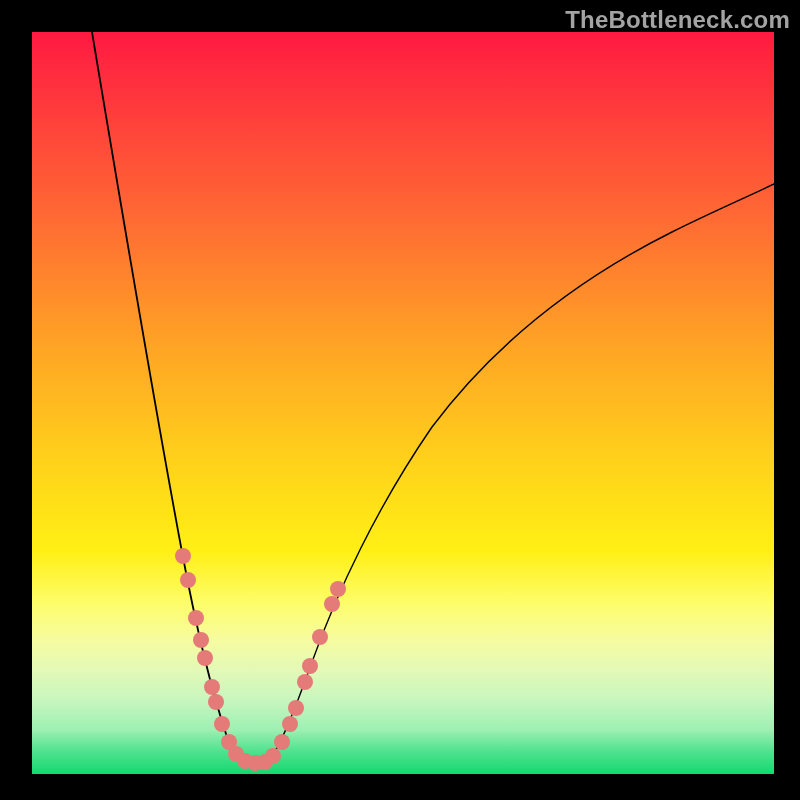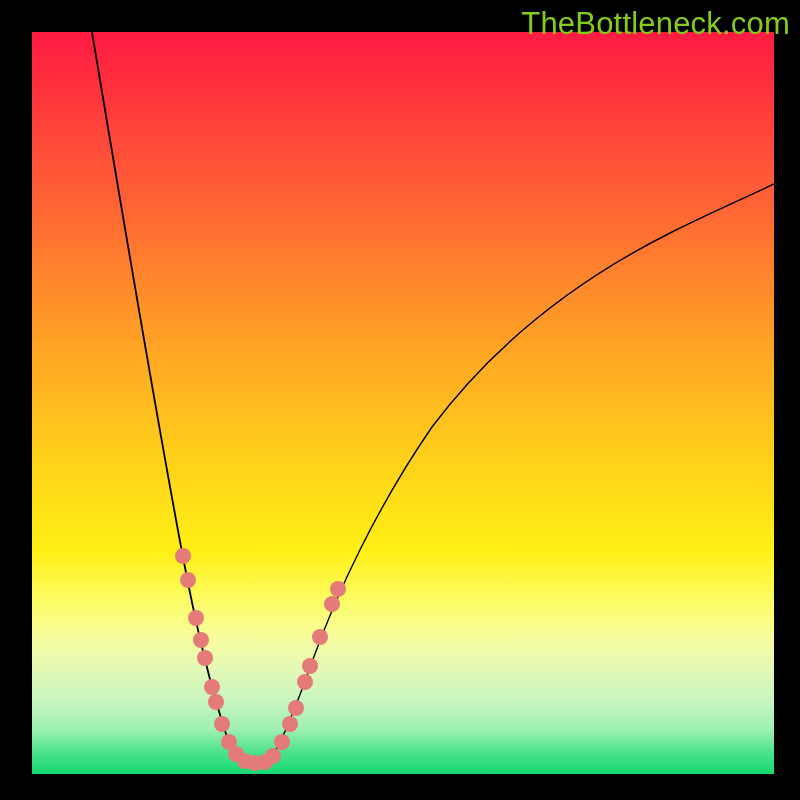--- a/index.html
+++ b/index.html
@@ -38,23 +38,23 @@
       #c8f6bf 90%,
       #9ef0b3 94%,
       #4ee28e 97%,
       #14d96f 100%
     );
   }
   .watermark {
     position: absolute;
     top: 6px;
     right: 10px;
-    color: #84cc16;
-    font-size: 31px;
-    font-weight: 400;
+    color: #a3a3a3;
+    font-size: 24px;
+    font-weight: 700;
     letter-spacing: 0.2px;
     user-select: none;
   }
   svg.curves {
     position: absolute;
     left: 0;
     top: 0;
     width: 742px;
     height: 742px;
   }

